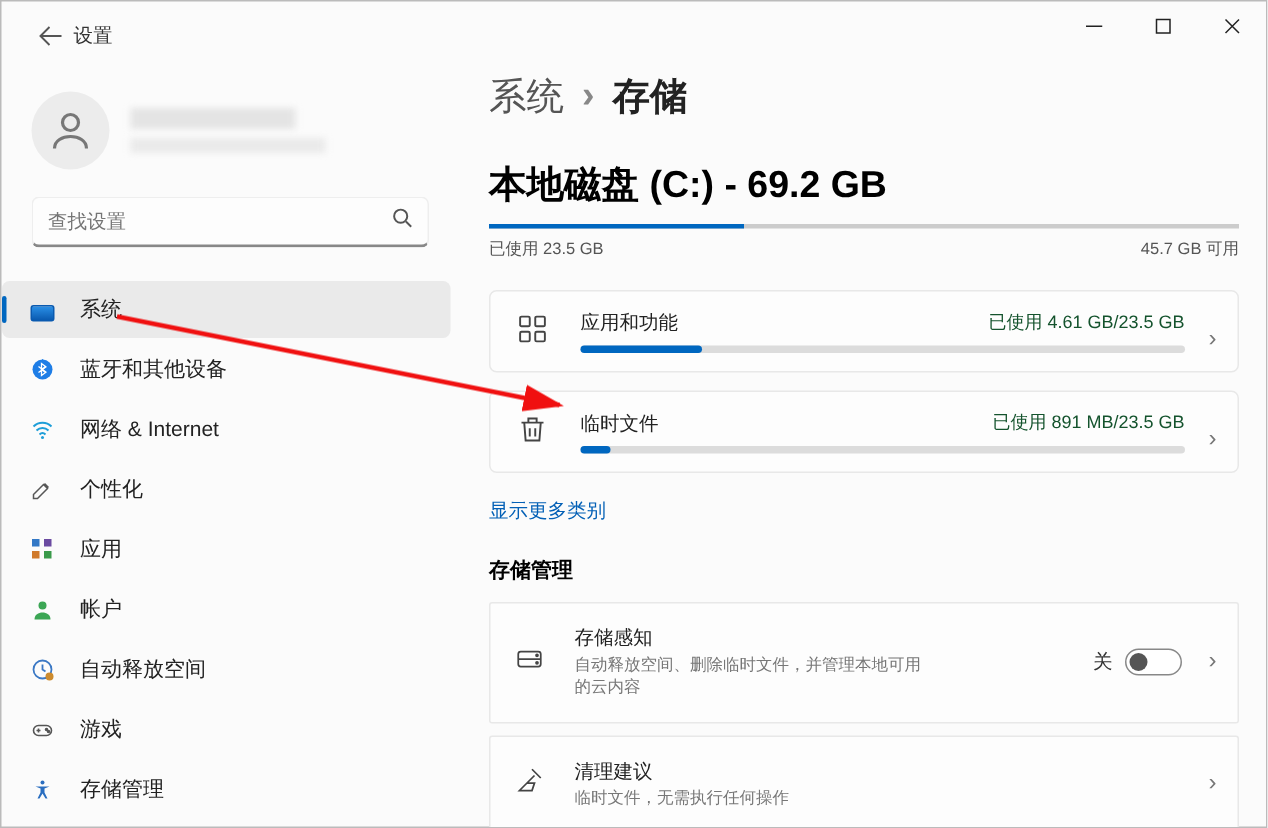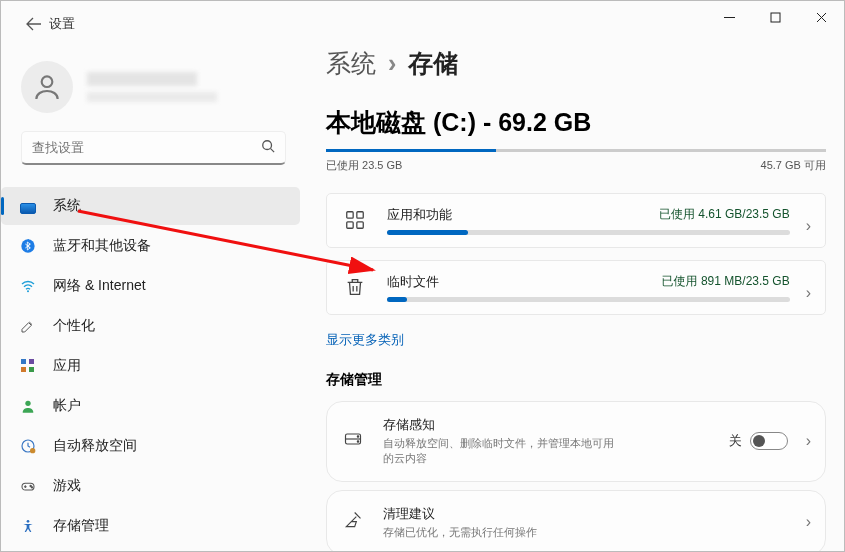--- a/index.html
+++ b/index.html
@@ -55,21 +55,21 @@
   .card-title { color: #222; }
   .card-meta { color: #14532d; font-size: 12px; }
   .card-bar { width: 100%; height: 5px; background: #dcdcdc; border-radius: 3px; margin-top: 6px; position: relative; }
   .card-bar-fill { position: absolute; left: 0; top: 0; bottom: 0; background: #0067c0; border-radius: 3px; }
   .card-chev { color: #777; margin-left: 16px; }
 
   .show-more { color: #0360b6; font-size: 13px; cursor: pointer; margin: 4px 0 22px 0; display: inline-block; }
 
   .section-title { font-size: 14px; font-weight: 600; margin-bottom: 12px; }
 
-  .mgmt-card { border: 1px solid #e8e8e8; border-radius: 16px; background: #fdfdfd; padding: 14px; display: flex; align-items: center; margin-bottom: 8px; cursor: pointer; }
+  .mgmt-card { border: 1px solid #e8e8e8; border-radius: 2px; background: #fdfdfd; padding: 14px; display: flex; align-items: center; margin-bottom: 8px; cursor: pointer; }
   .mgmt-icon { width: 24px; text-align: center; color: #444; margin-right: 18px; }
   .mgmt-icon svg { width: 20px; height: 20px; }
   .mgmt-body { flex: 1; }
   .mgmt-title { font-size: 13px; color: #222; }
   .mgmt-sub { font-size: 11px; color: #777; margin-top: 2px; line-height: 1.4; max-width: 240px; }
   .toggle-label { font-size: 13px; color: #333; margin-right: 8px; }
   .toggle { width: 38px; height: 18px; border-radius: 10px; border: 1px solid #888; background: #fff; position: relative; }
   .toggle::after { content: ""; position: absolute; left: 2px; top: 2px; width: 12px; height: 12px; border-radius: 50%; background: #555; }
   .mgmt-chev { color: #777; margin-left: 18px; }
 
@@ -292,21 +292,21 @@
             <span class="toggle-label">关</span>
             <div class="toggle"></div>
             <div class="mgmt-chev">›</div>
           </div>
           <div class="mgmt-card">
             <div class="mgmt-icon"><svg viewBox="0 0 24 24" fill="none" stroke="currentColor" stroke-width="1.4">
                 <path d="M14 3l7 7M16 8l-6 6M10 14l-6 6h10l2-6z"></path>
               </svg></div>
             <div class="mgmt-body">
               <div class="mgmt-title">清理建议</div>
-              <div class="mgmt-sub">存储已优化，无需执行任何操作</div>
+              <div class="mgmt-sub">临时文件，无需执行任何操作</div>
             </div>
             <div class="mgmt-chev">›</div>
           </div>
         </div>
     </div>
   </div>
 </div>
 
 <svg class="arrow" width="310" height="78">
   <defs>

